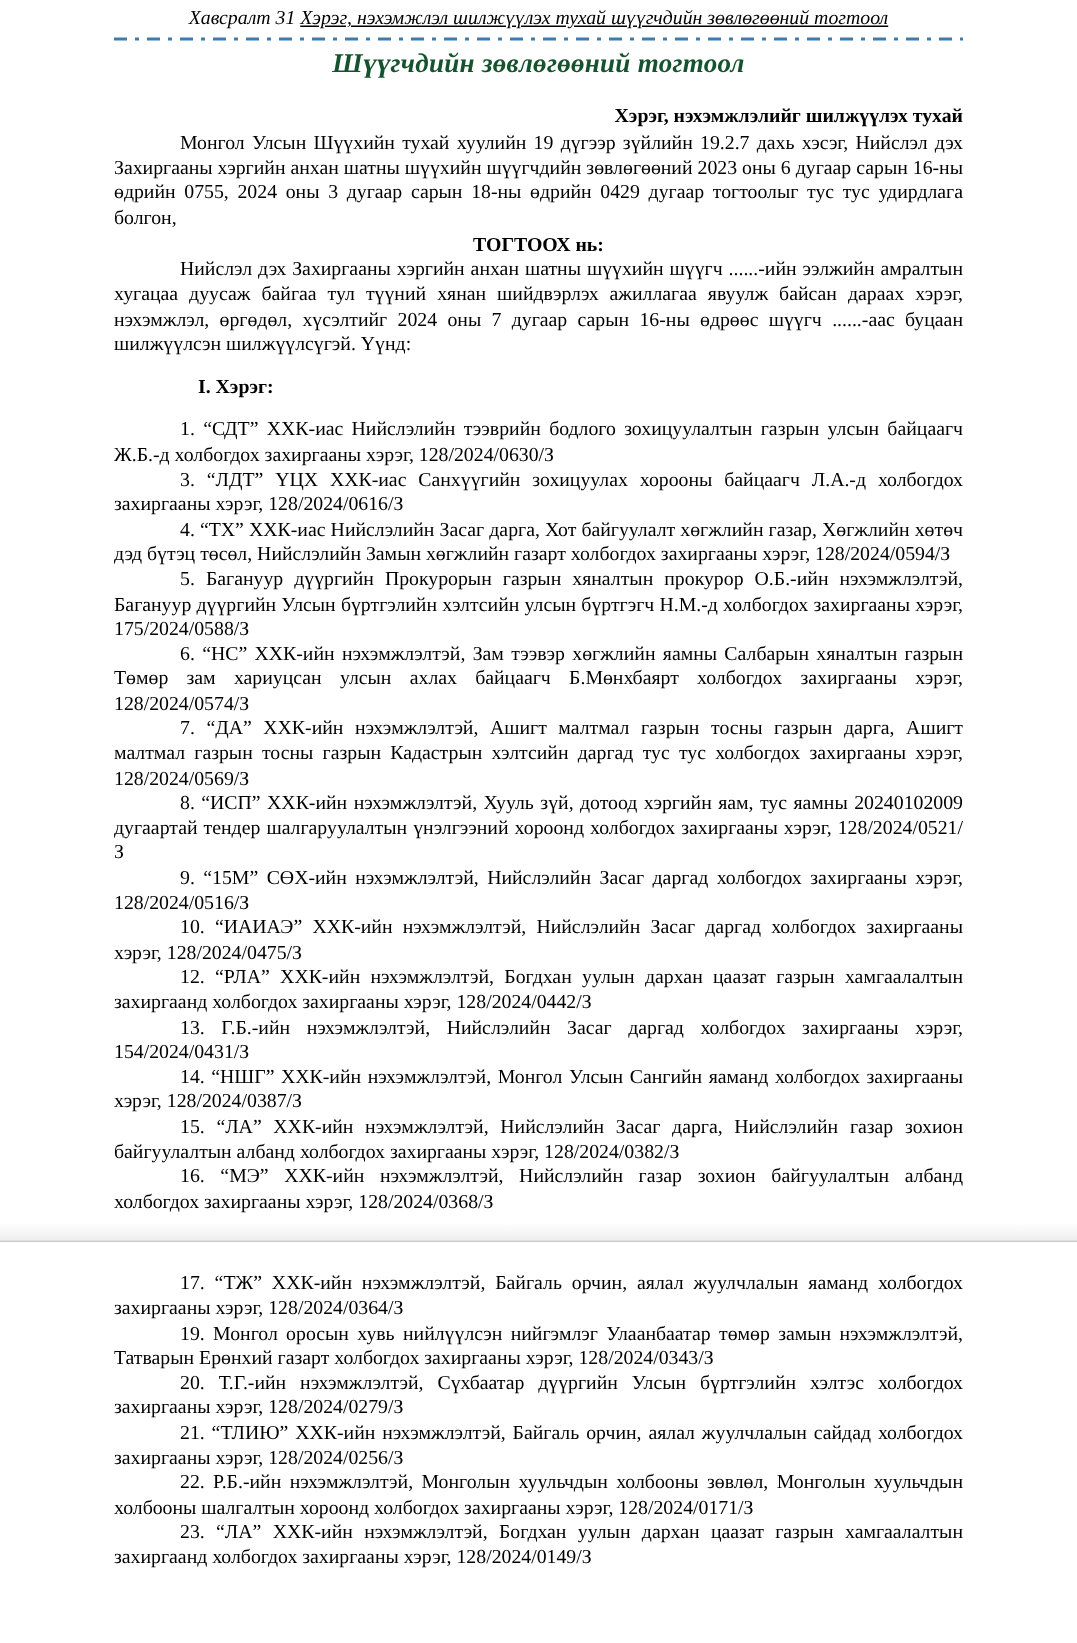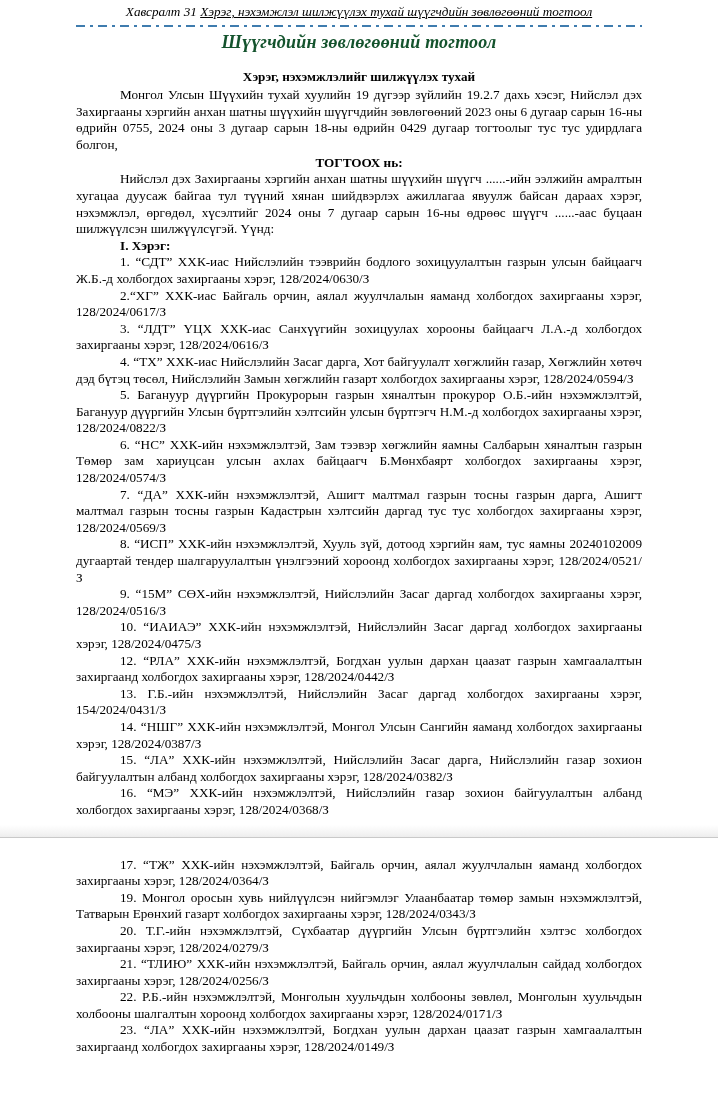--- a/index.html
+++ b/index.html
@@ -56,21 +56,21 @@
     color: #14532d;
     text-align: center;
     margin: 2px 0 0 0;
     letter-spacing: .2px;
     font-style: italic;
   }
   h2.doc-subtitle {
     font-size: 13.2px;
     font-weight: bold;
     color: #000000;
-    text-align: center;
+    text-align: right;
     margin: 16px 0 0 0;
   }
   p.center-bold {
     font-size: 13.2px;
     font-weight: bold;
     text-align: center;
     margin: 2px 0 0 0;
   }
 
   
@@ -80,21 +80,21 @@
     text-align: justify;
     text-justify: inter-word;
     margin: 0;
     text-indent: 44px;
     hyphens: none;
   }
   p.sec-head {
     font-size: 13.2px;
     line-height: 16.6px;
     font-weight: bold;
-    margin: 0;
+    margin: 12px;
     text-indent: 44px;
   }
   .spacer-sm { height: 2px; }
 
   
   .page-break {
     position: relative;
     height: 22px;
     margin: 6px 0 10px 0;
   }
@@ -137,24 +137,23 @@
 
     <p class="body">Монгол Улсын Шүүхийн тухай хуулийн 19 дүгээр зүйлийн 19.2.7 дахь хэсэг, Нийслэл дэх Захиргааны хэргийн анхан шатны шүүхийн шүүгчдийн зөвлөгөөний 2023 оны 6 дугаар сарын 16-ны өдрийн 0755, 2024 оны 3 дугаар сарын 18-ны өдрийн 0429 дугаар тогтоолыг тус тус удирдлага болгон,</p>
 
     <p class="center-bold">ТОГТООХ нь:</p>
 
     <p class="body">Нийслэл дэх Захиргааны хэргийн анхан шатны шүүхийн шүүгч ......-ийн ээлжийн амралтын хугацаа дуусаж байгаа тул түүний хянан шийдвэрлэх ажиллагаа явуулж байсан дараах хэрэг, нэхэмжлэл, өргөдөл, хүсэлтийг 2024 оны 7 дугаар сарын 16-ны өдрөөс шүүгч ......-аас буцаан шилжүүлсэн шилжүүлсүгэй. Үүнд:</p>
 
     <p class="sec-head">I. Хэрэг:</p>
 
     <p class="body">1. “СДТ” ХХК-иас Нийслэлийн тээврийн бодлого зохицуулалтын газрын улсын байцаагч Ж.Б.-д холбогдох захиргааны хэрэг, 128/2024/0630/З</p>
-    <p class="body">2.“ХГ” ХХК-иас Байгаль орчин, аялал жуулчлалын яаманд холбогдох захиргааны хэрэг, 128/2024/0617/З</p>
     <p class="body">3. “ЛДТ” ҮЦХ ХХК-иас Санхүүгийн зохицуулах хорооны байцаагч Л.А.-д холбогдох захиргааны хэрэг, 128/2024/0616/З</p>
     <p class="body">4. “ТХ” ХХК-иас Нийслэлийн Засаг дарга, Хот байгуулалт хөгжлийн газар, Хөгжлийн хөтөч дэд бүтэц төсөл, Нийслэлийн Замын хөгжлийн газарт холбогдох захиргааны хэрэг, 128/2024/0594/З</p>
-    <p class="body">5. Багануур дүүргийн Прокурорын газрын хяналтын прокурор О.Б.-ийн нэхэмжлэлтэй, Багануур дүүргийн Улсын бүртгэлийн хэлтсийн улсын бүртгэгч Н.М.-д холбогдох захиргааны хэрэг, 128/2024/0822/З</p>
+    <p class="body">5. Багануур дүүргийн Прокурорын газрын хяналтын прокурор О.Б.-ийн нэхэмжлэлтэй, Багануур дүүргийн Улсын бүртгэлийн хэлтсийн улсын бүртгэгч Н.М.-д холбогдох захиргааны хэрэг, 175/2024/0588/З</p>
     <p class="body">6. “НС” ХХК-ийн нэхэмжлэлтэй, Зам тээвэр хөгжлийн яамны Салбарын хяналтын газрын Төмөр зам хариуцсан улсын ахлах байцаагч Б.Мөнхбаярт холбогдох захиргааны хэрэг, 128/2024/0574/З</p>
     <p class="body">7. “ДА” ХХК-ийн нэхэмжлэлтэй, Ашигт малтмал газрын тосны газрын дарга, Ашигт малтмал газрын тосны газрын Кадастрын хэлтсийн даргад тус тус холбогдох захиргааны хэрэг, 128/2024/0569/З</p>
     <p class="body">8. “ИСП” ХХК-ийн нэхэмжлэлтэй, Хууль зүй, дотоод хэргийн яам, тус яамны 20240102009 дугаартай тендер шалгаруулалтын үнэлгээний хороонд холбогдох захиргааны хэрэг, 128/2024/0521/З</p>
     <p class="body">9. “15М” СӨХ-ийн нэхэмжлэлтэй, Нийслэлийн Засаг даргад холбогдох захиргааны хэрэг, 128/2024/0516/З</p>
     <p class="body">10. “ИАИАЭ” ХХК-ийн нэхэмжлэлтэй, Нийслэлийн Засаг даргад холбогдох захиргааны хэрэг, 128/2024/0475/З</p>
     <p class="body">12. “РЛА” ХХК-ийн нэхэмжлэлтэй, Богдхан уулын дархан цаазат газрын хамгаалалтын захиргаанд холбогдох захиргааны хэрэг, 128/2024/0442/З</p>
     <p class="body">13. Г.Б.-ийн нэхэмжлэлтэй, Нийслэлийн Засаг даргад холбогдох захиргааны хэрэг, 154/2024/0431/З</p>
     <p class="body">14. “НШГ” ХХК-ийн нэхэмжлэлтэй, Монгол Улсын Сангийн яаманд холбогдох захиргааны хэрэг, 128/2024/0387/З</p>
     <p class="body">15. “ЛА” ХХК-ийн нэхэмжлэлтэй, Нийслэлийн Засаг дарга, Нийслэлийн газар зохион байгуулалтын албанд холбогдох захиргааны хэрэг, 128/2024/0382/З</p>
     <p class="body">16. “МЭ” ХХК-ийн нэхэмжлэлтэй, Нийслэлийн газар зохион байгуулалтын албанд холбогдох захиргааны хэрэг, 128/2024/0368/З</p>

